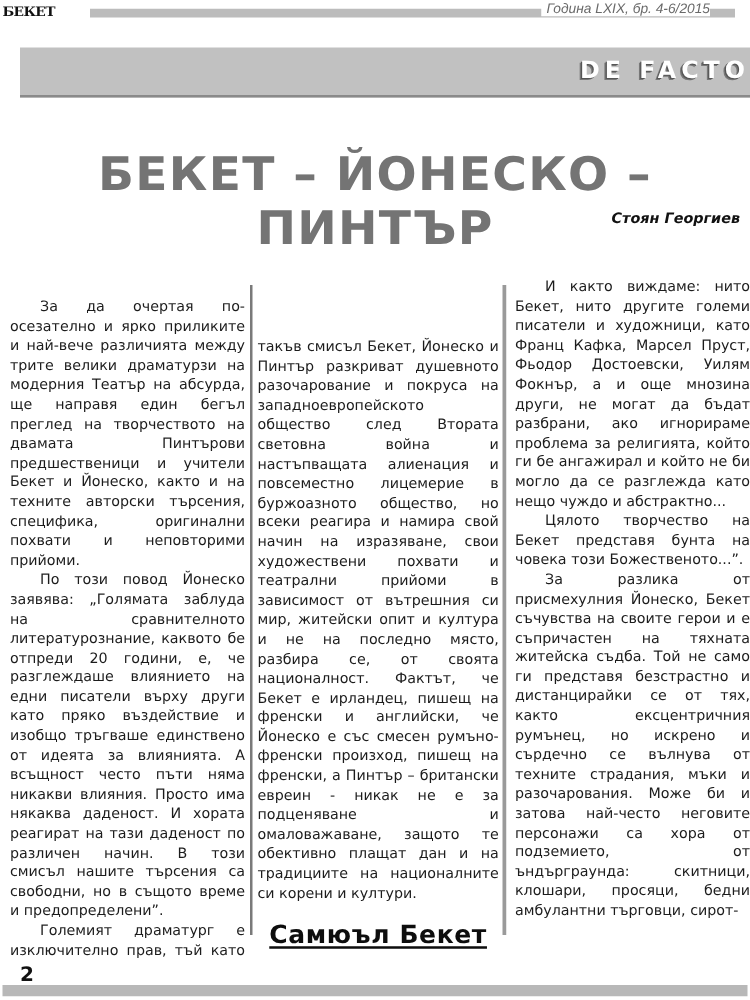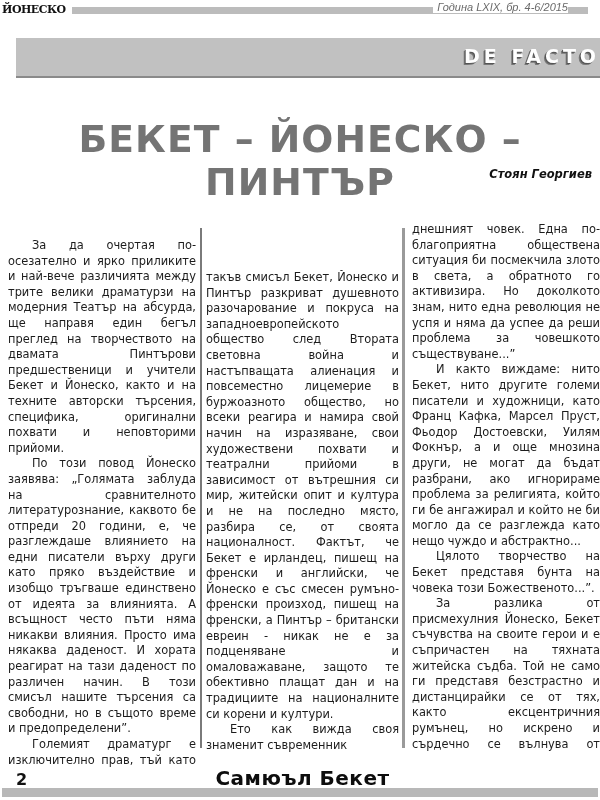--- a/index.html
+++ b/index.html
@@ -74,49 +74,47 @@
       font-family: "DejaVu Sans", sans-serif; font-weight: bold; font-size: 16px; color: #111;
     }
     .bottom-bar {
       position: absolute; left: 2px; top: 788px; width: 596px; height: 9px;
       background: #b8b8b8;
     }
   </style>
 </head>
 <body>
 
-<div class="logo">ЙОНЕСКО</div>
+<div class="logo">БЕКЕТ</div>
 <div class="top-bar"></div>
 <div class="issue">Година LXIX, бр. 4-6/2015</div>
 
 <div class="section-band">
   <div class="section-label">DE FACTO</div>
 </div>
 
 <h1 class="title">БЕКЕТ – ЙОНЕСКО – ПИНТЪР</h1>
 <div class="author">Стоян Георгиев</div>
 
 <div class="col col-1">
   <p>За да очертая по-осезателно и ярко приликите и най-вече различията между трите велики драматурзи на модерния Театър на абсурда, ще направя един бегъл преглед на творчеството на двамата Пинтърови предшественици и учители Бекет и Йонеско, както и на техните авторски търсения, специфика, оригинални похвати и неповторими прийоми.</p>
   <p>По този повод Йонеско заявява: „Голямата заблуда на сравнителното литературознание, каквото бе отпреди 20 години, е, че разглеждаше влиянието на едни писатели върху други като пряко въздействие и изобщо тръгваше единствено от идеята за влиянията. А всъщност често пъти няма никакви влияния. Просто има някаква даденост. И хората реагират на тази даденост по различен начин. В този смисъл нашите търсения са свободни, но в същото време и предопределени”.</p>
   <p>Големият драматург е изключително прав, тъй като много често сходствата между няколко съвременни автора се дължи на спецификата на духа на времето, в което те живеят, на неговата неповторимост, проблематика, търсения, открития, идеали и заблуди. В</p>
 </div>
 
 <div class="divider divider-1"></div>
 
 <div class="col col-2">
   <p class="noindent">такъв смисъл Бекет, Йонеско и Пинтър разкриват душевното разочарование и покруса на западноевропейското общество след Втората световна война и настъпващата алиенация и повсеместно лицемерие в буржоазното общество, но всеки реагира и намира свой начин на изразяване, свои художествени похвати и театрални прийоми в зависимост от вътрешния си мир, житейски опит и култура и не на последно място, разбира се, от своята националност. Фактът, че Бекет е ирландец, пишещ на френски и английски, че Йонеско е със смесен румъно-френски произход, пишещ на френски, а Пинтър – британски евреин - никак не е за подценяване и омаловажаване, защото те обективно плащат дан и на традициите на националните си корени и култури.</p>
-  <p>Ето как вижда своя знаменит съвременник</p>
   <div class="subhead">Самюъл Бекет</div>
 
 </div>
 
 <div class="divider divider-2"></div>
 
 <div class="col col-3">
-  <p class="noindent">днешният човек. Една по-благоприятна обществена ситуация би посмекчила злото в света, а обратното го активизира. Но доколкото знам, нито една революция не успя и няма да успее да реши проблема за човешкото съществуване...”</p>
   <p>И както виждаме: нито Бекет, нито другите големи писатели и художници, като Франц Кафка, Марсел Пруст, Фьодор Достоевски, Уилям Фокнър, а и още мнозина други, не могат да бъдат разбрани, ако игнорираме проблема за религията, който ги бе ангажирал и който не би могло да се разглежда като нещо чуждо и абстрактно...</p>
   <p>Цялото творчество на Бекет представя бунта на човека този Божественото...”.</p>
   <p>За разлика от присмехулния Йонеско, Бекет съчувства на своите герои и е съпричастен на тяхната житейска съдба. Той не само ги представя безстрастно и дистанцирайки се от тях, както ексцентричния румънец, но искрено и сърдечно се вълнува от техните страдания, мъки и разочарования. Може би и затова най-често неговите персонажи са хора от подземието, от ъндърграунда: скитници, клошари, просяци, бедни амбулантни търговци, сирот-</p>
 </div>
 
 <div class="page-number">2</div>
 <div class="bottom-bar"></div>
 
 </body></html>

